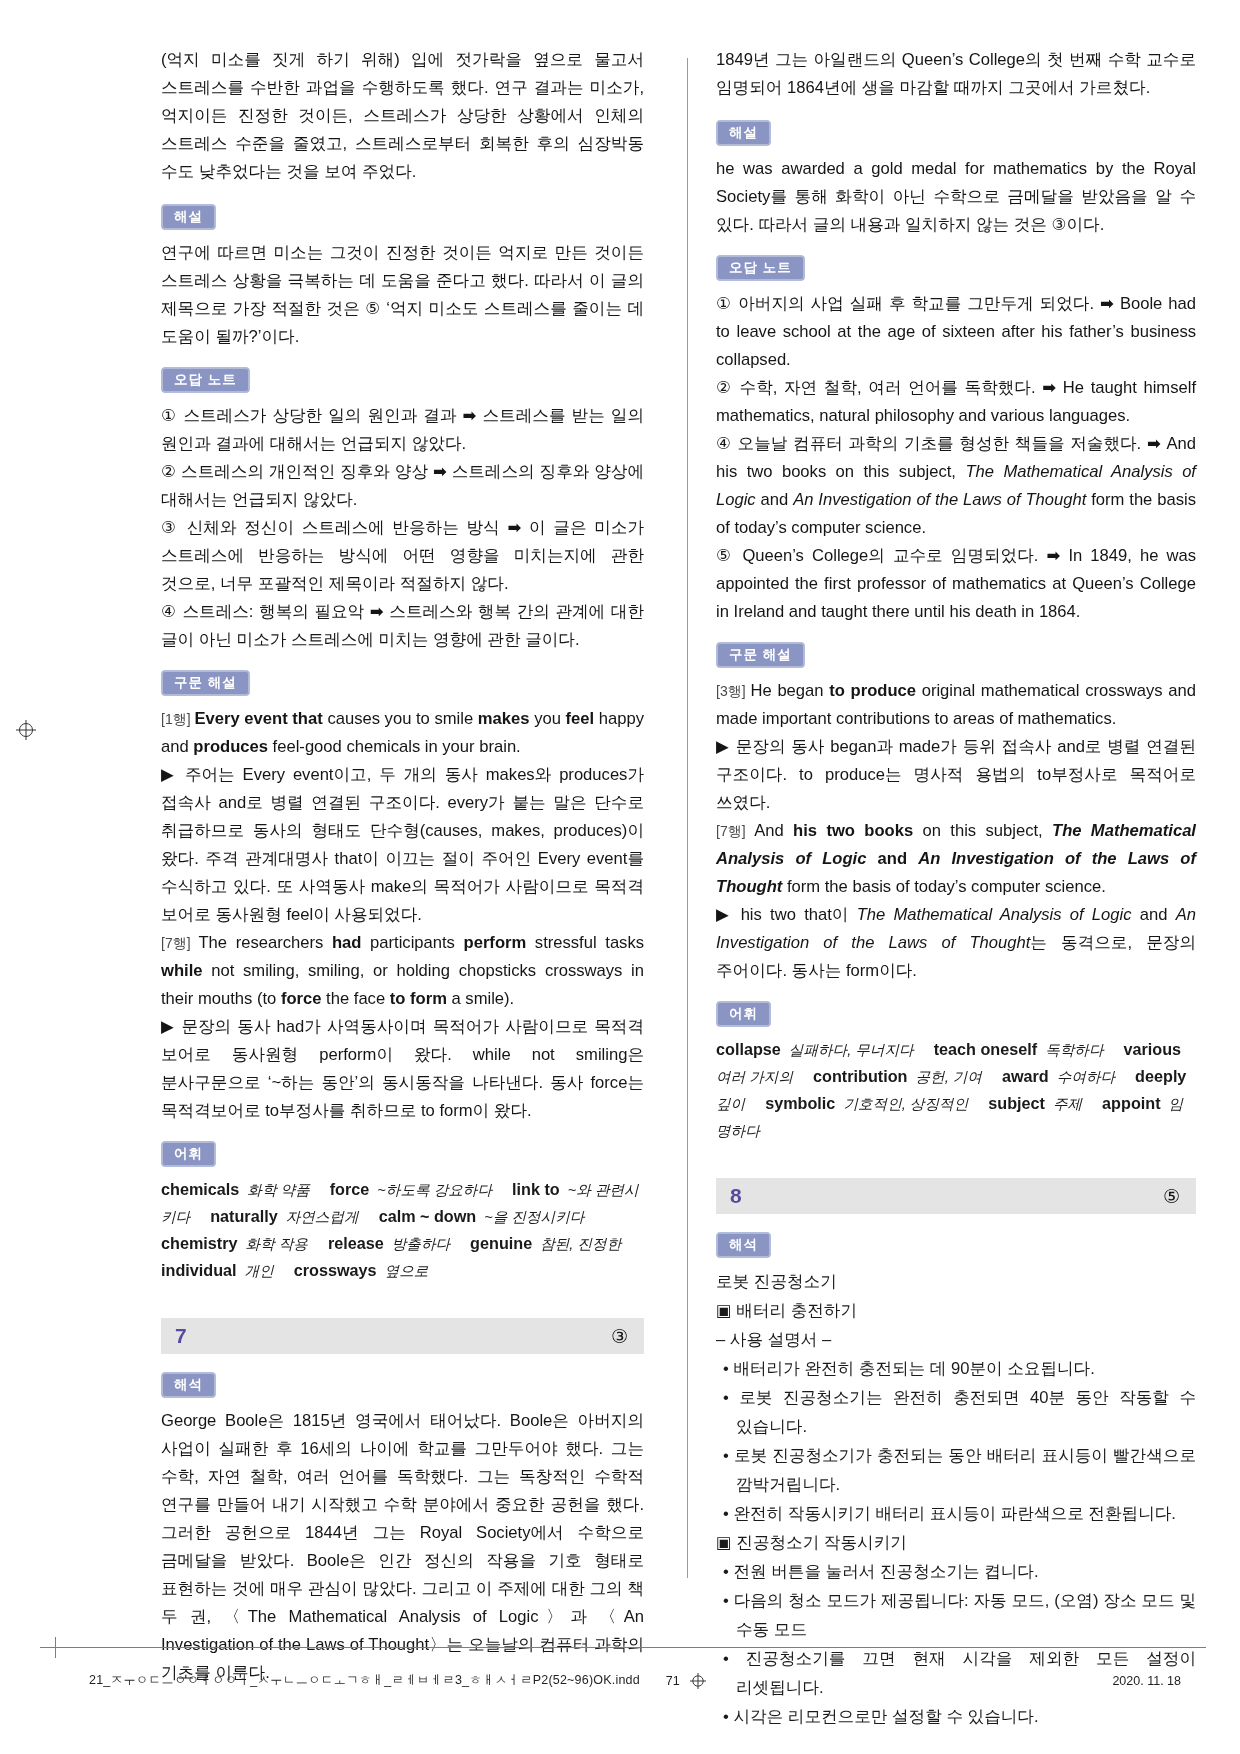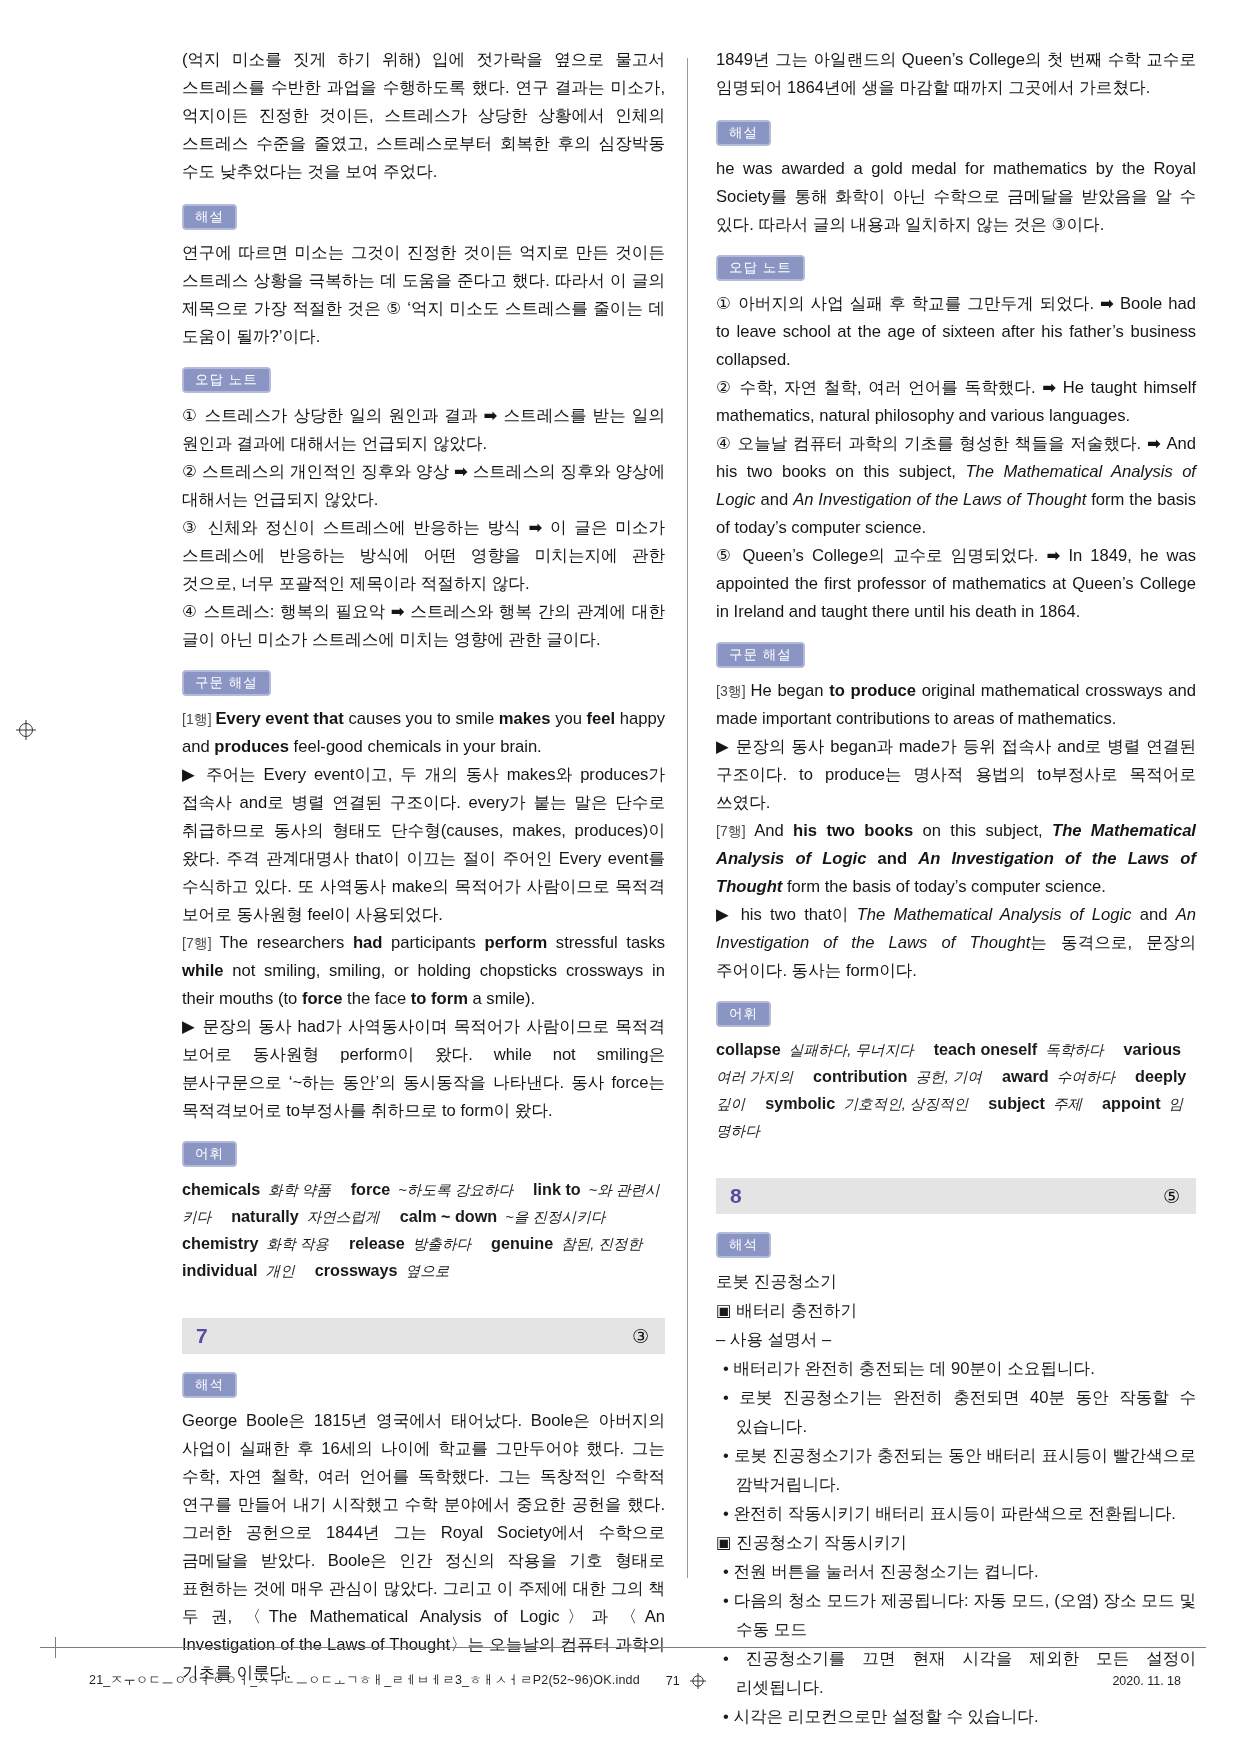--- a/index.html
+++ b/index.html
@@ -2,34 +2,34 @@
 <html><head>
 <meta charset="utf-8">
 <style>
   html,body{margin:0;padding:0;}
   body{
     width:1240px;height:1754px;position:relative;background:#ffffff;
     font-family:"Liberation Sans","DejaVu Sans",sans-serif;
     color:#1a1a1a;-webkit-font-smoothing:antialiased;
   }
   .col{position:absolute;top:46px;}
-  .col-left{left:182px;width:483px;}
+  .col-left{left:161px;width:483px;}
   .col-right{left:716px;width:480px;}
   .divider{position:absolute;left:687px;top:58px;width:1px;height:1520px;background:#9a9a9a;}
 
   p{margin:0;}
   .body-text{
     font-size:16.6px;line-height:28px;text-align:justify;color:#151515;
     word-break:keep-all;
   }
   .body-text.loose{word-break:normal;}
 
   .badge{
     display:inline-block;background:#8b95c3;color:#ffffff;
-    font-size:13.5px;font-weight:normal;letter-spacing:1px;
+    font-size:13.5px;font-weight:bold;letter-spacing:1px;
     padding:3px 12px 4px;border-radius:4px;border:1px solid #b4bcdb;
     box-shadow:inset 0 0 0 1px rgba(255,255,255,.35);
     margin:16px 0 9px;line-height:17px;
   }
   .badge.first{margin-top:18px;}
 
   .qbar{
     height:36px;background:#e4e4e4;display:flex;align-items:center;
     justify-content:space-between;padding:0 16px 0 14px;margin:34px 0 2px;
   }

